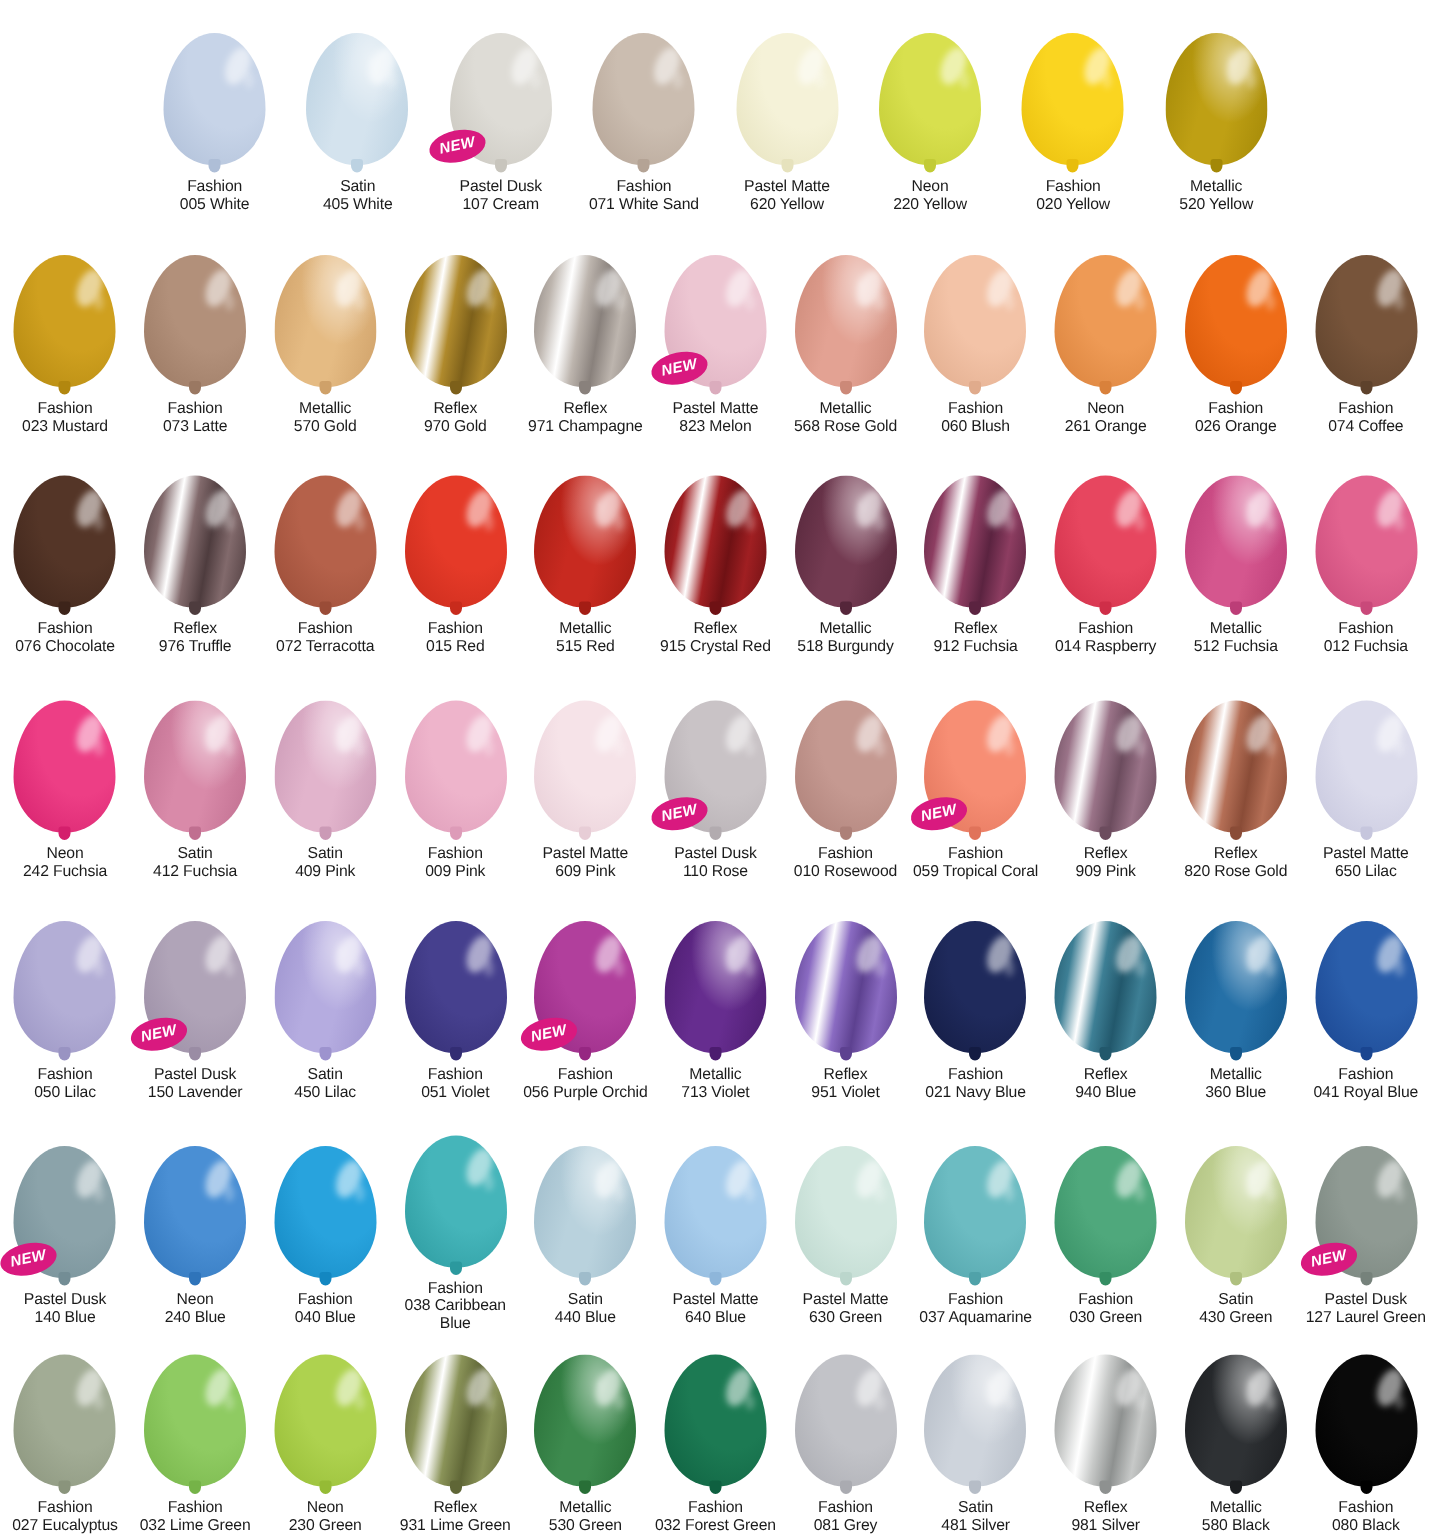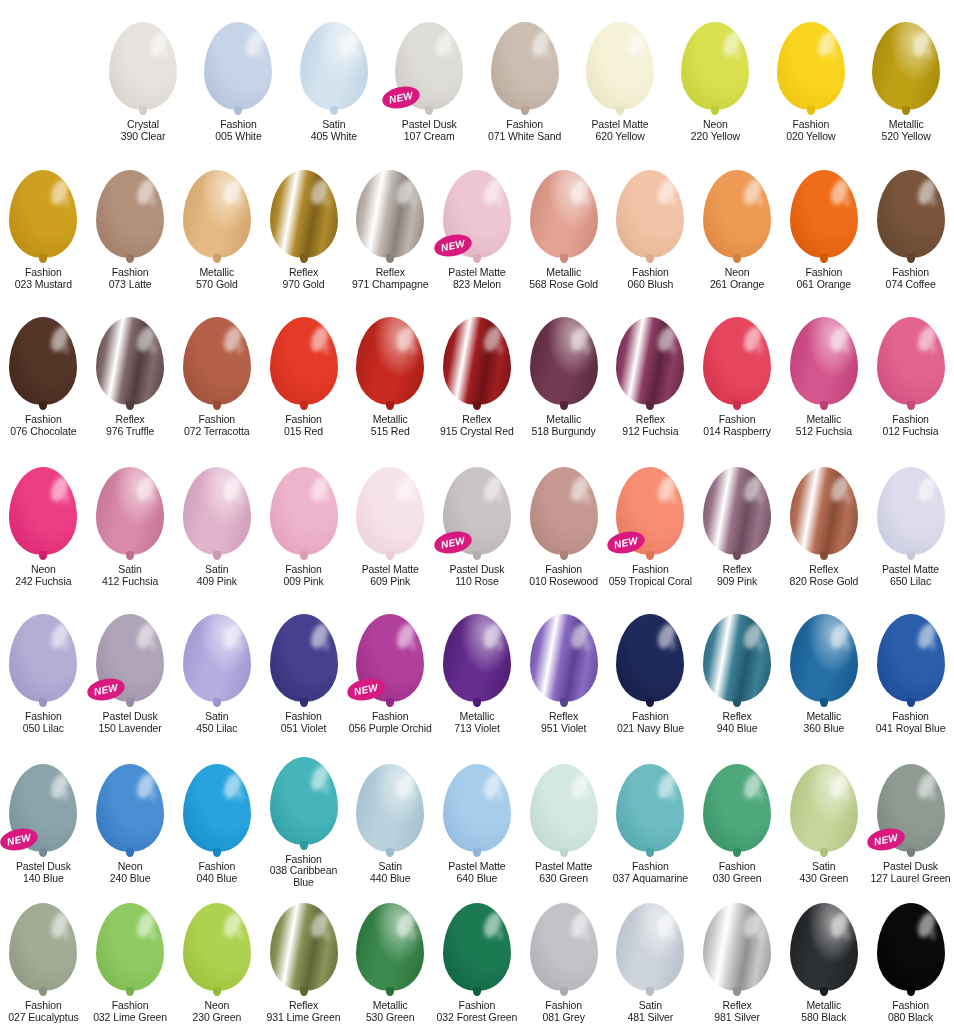--- a/index.html
+++ b/index.html
@@ -105,33 +105,20 @@
   }
 </style>
 </head>
 <body>
 
 <div id="chart">
     <div class="row" style="position: absolute; top: 0px; left: 0px; height: 148px;">
       <div class="cell empty" style="width: 95.4px;"></div>
       <div class="cell" style="width: 95.4px; height: 148px;">
         <div class="balloon-wrap" style="height: 100px; padding-top: 10px;">
-          <div class="balloon" style="width: 68px; height: 88px; background: radial-gradient(at 66% 24%, rgb(230, 226, 221) 0%, rgb(230, 226, 221) 45%, rgb(211, 206, 199) 100%);">
-            <span class="hl main"></span>
-            <span class="hl small"></span>
-            <span class="knot" style="background: rgb(211, 206, 199);"></span>
-          </div>
-        </div>
-        <div class="label">
-          <span class="l1">Crystal</span>
-          <span class="l2">390 Clear</span>
-        </div>
-      </div>
-      <div class="cell" style="width: 95.4px; height: 148px;">
-        <div class="balloon-wrap" style="height: 100px; padding-top: 10px;">
           <div class="balloon" style="width: 68px; height: 88px; background: radial-gradient(at 66% 24%, rgb(199, 212, 232) 0%, rgb(199, 212, 232) 45%, rgb(174, 190, 215) 100%);">
             <span class="hl main"></span>
             <span class="hl small"></span>
             <span class="knot" style="background: rgb(174, 190, 215);"></span>
           </div>
         </div>
         <div class="label">
           <span class="l1">Fashion</span>
           <span class="l2">005 White</span>
         </div>
@@ -351,21 +338,21 @@
       <div class="cell" style="width: 86.7273px; height: 147px;">
         <div class="balloon-wrap" style="height: 100px; padding-top: 10px;">
           <div class="balloon" style="width: 68px; height: 88px; background: radial-gradient(at 66% 24%, rgb(239, 108, 24) 0%, rgb(239, 108, 24) 45%, rgb(214, 87, 8) 100%);">
             <span class="hl main"></span>
             <span class="hl small"></span>
             <span class="knot" style="background: rgb(214, 87, 8);"></span>
           </div>
         </div>
         <div class="label">
           <span class="l1">Fashion</span>
-          <span class="l2">061 Orange</span>
+          <span class="l2">026 Orange</span>
         </div>
       </div>
       <div class="cell" style="width: 86.7273px; height: 147px;">
         <div class="balloon-wrap" style="height: 100px; padding-top: 10px;">
           <div class="balloon" style="width: 68px; height: 88px; background: radial-gradient(at 66% 24%, rgb(119, 84, 58) 0%, rgb(119, 84, 58) 45%, rgb(94, 66, 44) 100%);">
             <span class="hl main"></span>
             <span class="hl small"></span>
             <span class="knot" style="background: rgb(94, 66, 44);"></span>
           </div>
         </div>

